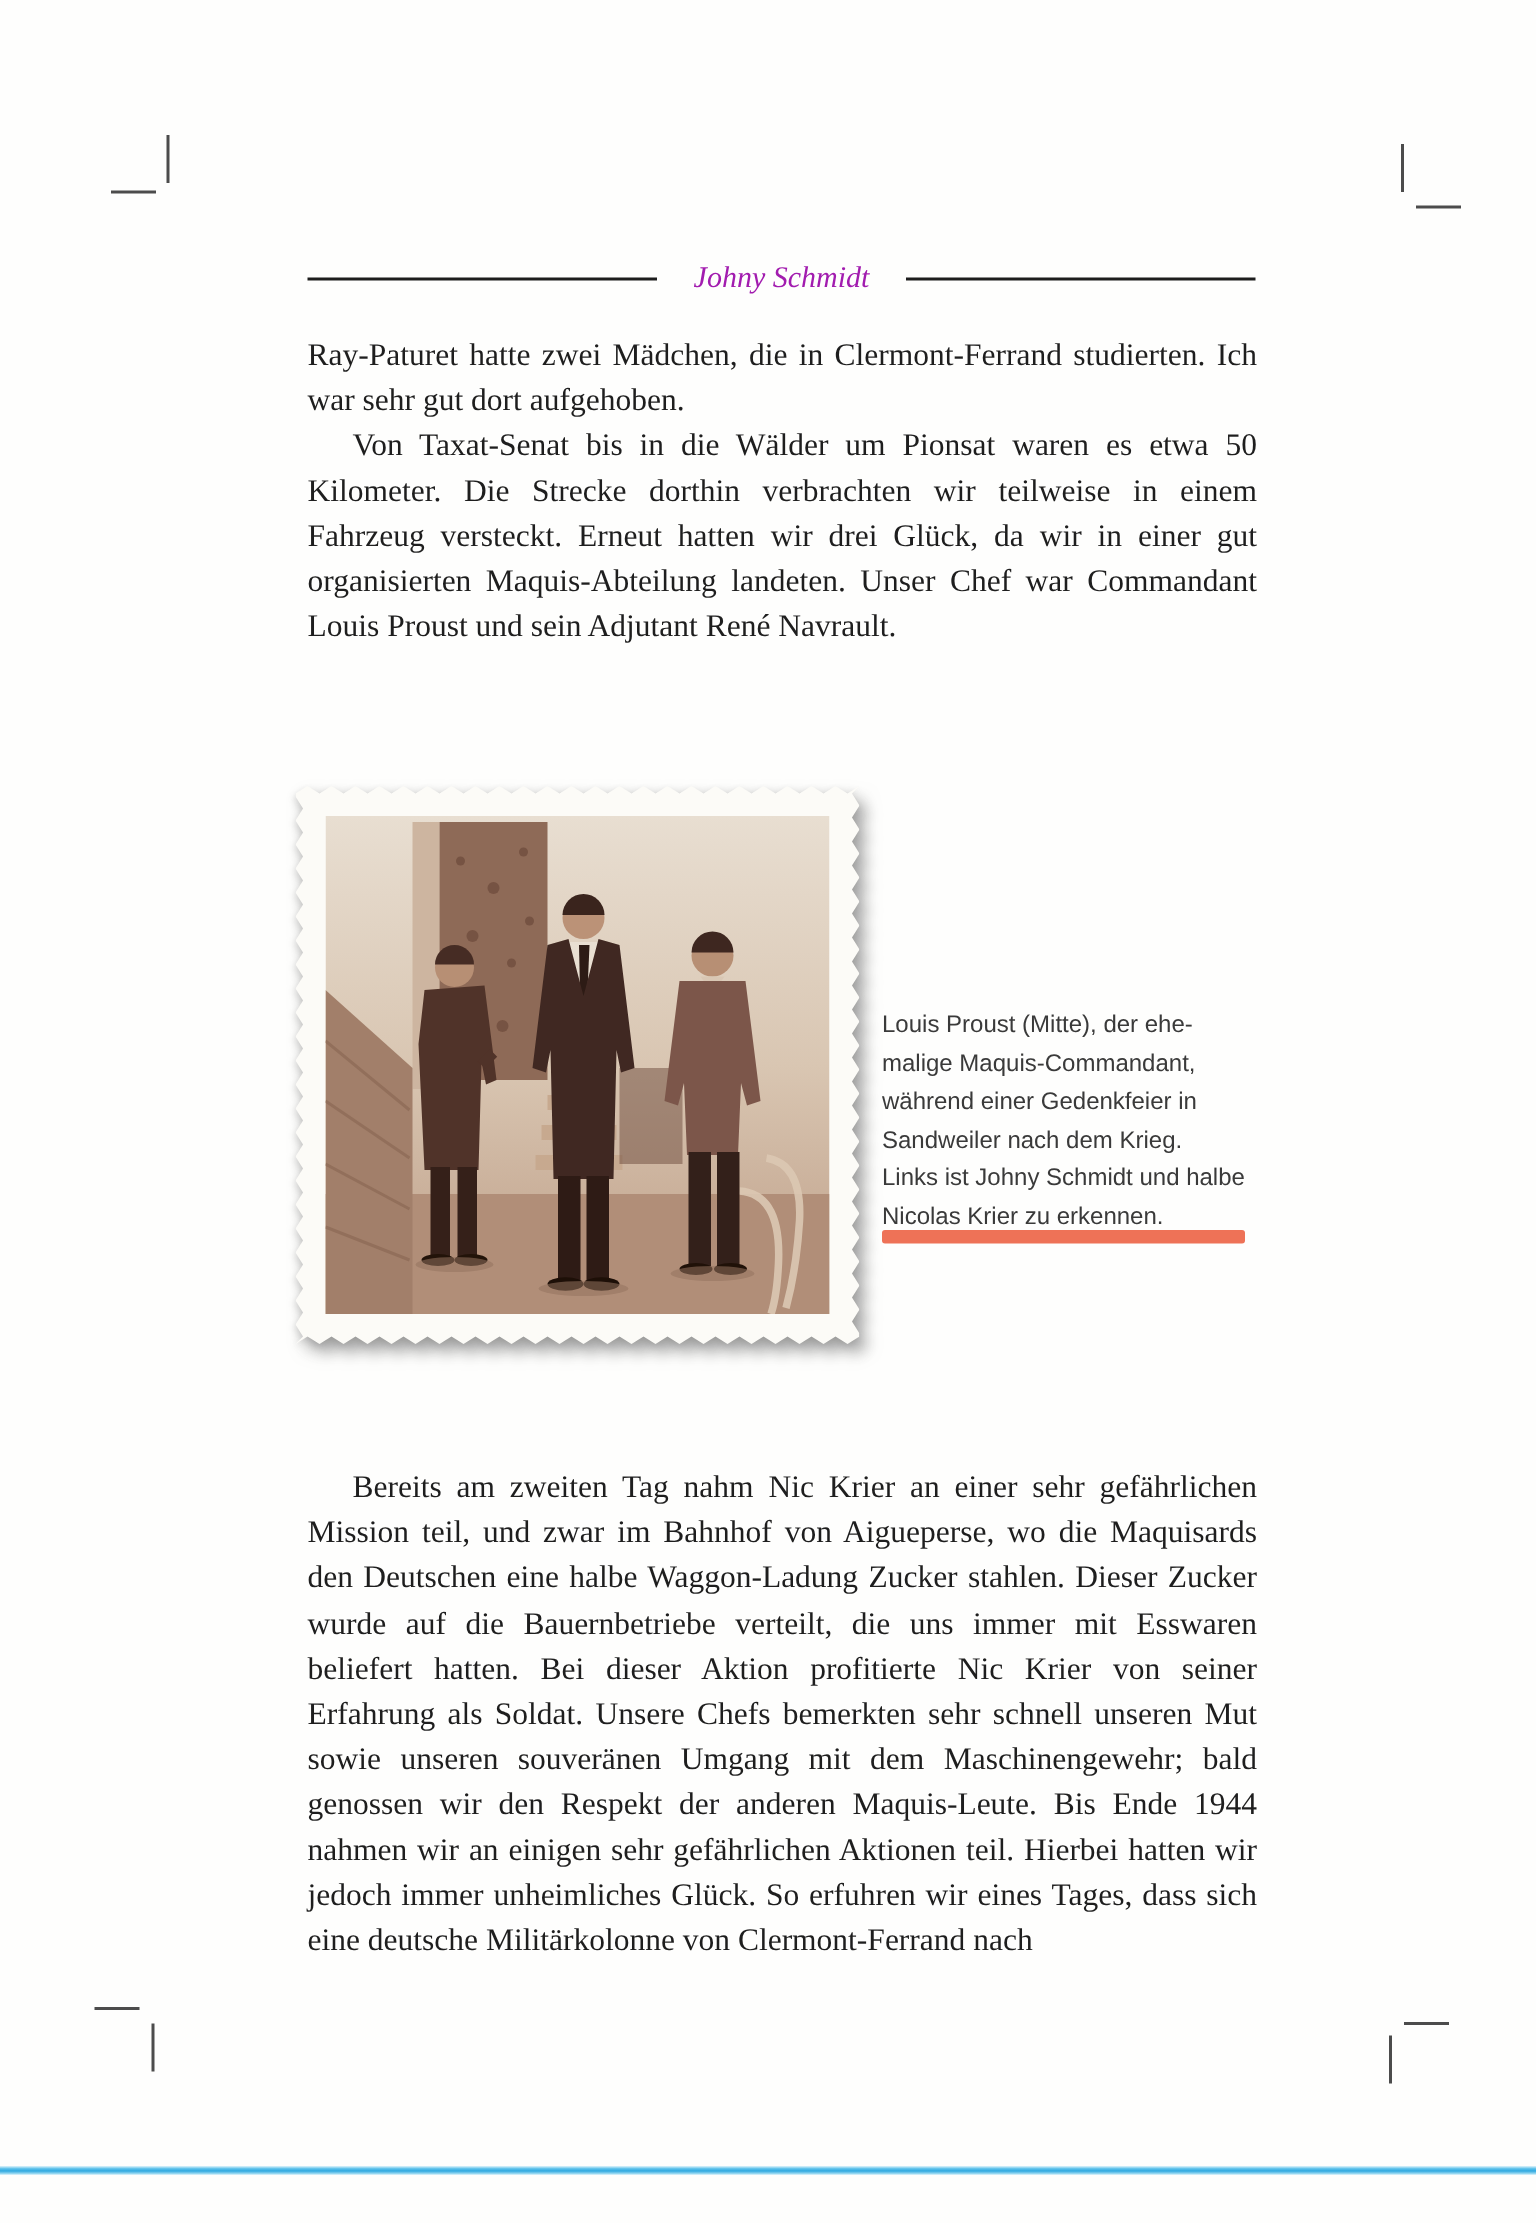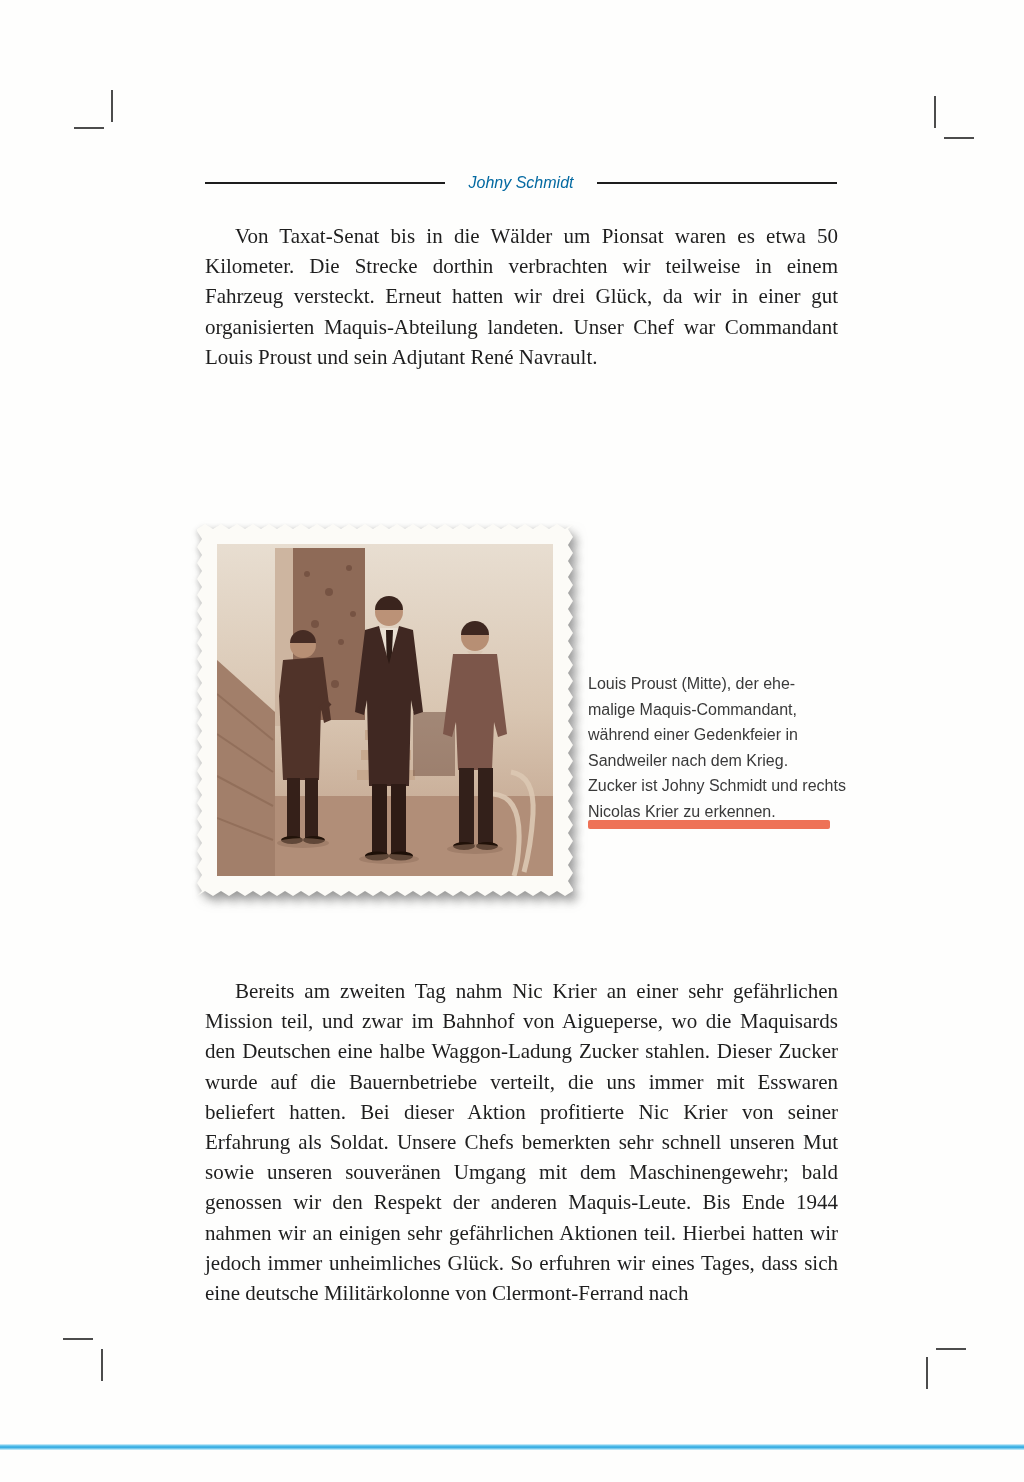--- a/index.html
+++ b/index.html
@@ -16,22 +16,22 @@
   .cm-tr-h{left:944px;top:137px;}
   .cm-bl-h{left:63px;top:1338px;}
   .cm-bl-v{left:101px;top:1349px;}
   .cm-br-h{left:936px;top:1348px;}
   .cm-br-v{left:926px;top:1357px;}
 
   
   .running-header{position:absolute;left:205px;top:174px;width:632px;
         display:flex;align-items:center;}
   .running-header .rule{flex:1;height:2px;background:#1d1d1d;}
-  .running-header .title{padding:0 24px;font-family:Liberation Sans, sans-serif;
-        font-style:italic;font-size:16px;color:#0369a1;white-space:nowrap;}
+  .running-header .title{padding:0 24px;font-family:Liberation Serif, serif;
+        font-style:italic;font-size:20px;color:#a21caf;white-space:nowrap;}
 
   
   .bodytext{position:absolute;left:205px;width:633px;
         font-size:21px;line-height:30.2px;color:#1e1e1e;text-align:justify;}
   .bodytext p{margin:0;}
   .bodytext p.indent{text-indent:30px;}
   .block-a{top:221px;}
   .block-b{top:976px;}
 
   
@@ -73,20 +73,21 @@
   <div class="cm h cm-br-h"></div>
   <div class="cm v cm-br-v"></div>
 
   <div class="running-header">
     <div class="rule"></div>
     <div class="title">Johny Schmidt</div>
     <div class="rule"></div>
   </div>
 
   <div class="bodytext block-a">
+    <p>Ray-Paturet hatte zwei Mädchen, die in Clermont-Ferrand studierten. Ich war sehr gut dort aufgehoben.</p>
     <p class="indent">Von Taxat-Senat bis in die Wälder um Pionsat waren es etwa 50 Kilometer. Die Strecke dorthin verbrachten wir teilweise in einem Fahrzeug versteckt. Erneut hatten wir drei Glück, da wir in einer gut organisierten Maquis-Abteilung landeten. Unser Chef war Commandant Louis Proust und sein Adjutant René Navrault.</p>
   </div>
 
   <div class="photo-wrap">
     <div class="photo-frame" style="clip-path: polygon(0px 5px, 8px 0px, 16px 5px, 24px 0px, 32px 5px, 40px 0px, 48px 5px, 56px 0px, 64px 5px, 72px 0px, 80px 5px, 88px 0px, 96px 5px, 104px 0px, 112px 5px, 120px 0px, 128px 5px, 136px 0px, 144px 5px, 152px 0px, 160px 5px, 168px 0px, 176px 5px, 184px 0px, 192px 5px, 200px 0px, 208px 5px, 216px 0px, 224px 5px, 232px 0px, 240px 5px, 248px 0px, 256px 5px, 264px 0px, 272px 5px, 280px 0px, 288px 5px, 296px 0px, 304px 5px, 312px 0px, 320px 5px, 328px 0px, 336px 5px, 344px 0px, 352px 5px, 360px 0px, 368px 5px, 376px 0px, 371px 5px, 376px 13px, 371px 21px, 376px 29px, 371px 37px, 376px 45px, 371px 53px, 376px 61px, 371px 69px, 376px 77px, 371px 85px, 376px 93px, 371px 101px, 376px 109px, 371px 117px, 376px 125px, 371px 133px, 376px 141px, 371px 149px, 376px 157px, 371px 165px, 376px 173px, 371px 181px, 376px 189px, 371px 197px, 376px 205px, 371px 213px, 376px 221px, 371px 229px, 376px 237px, 371px 245px, 376px 253px, 371px 261px, 376px 269px, 371px 277px, 376px 285px, 371px 293px, 376px 301px, 371px 309px, 376px 317px, 371px 325px, 376px 333px, 371px 341px, 376px 349px, 371px 357px, 376px 365px, 376px 367px, 368px 372px, 360px 367px, 352px 372px, 344px 367px, 336px 372px, 328px 367px, 320px 372px, 312px 367px, 304px 372px, 296px 367px, 288px 372px, 280px 367px, 272px 372px, 264px 367px, 256px 372px, 248px 367px, 240px 372px, 232px 367px, 224px 372px, 216px 367px, 208px 372px, 200px 367px, 192px 372px, 184px 367px, 176px 372px, 168px 367px, 160px 372px, 152px 367px, 144px 372px, 136px 367px, 128px 372px, 120px 367px, 112px 372px, 104px 367px, 96px 372px, 88px 367px, 80px 372px, 72px 367px, 64px 372px, 56px 367px, 48px 372px, 40px 367px, 32px 372px, 24px 367px, 16px 372px, 8px 367px, 0px 372px, 5px 367px, 0px 359px, 5px 351px, 0px 343px, 5px 335px, 0px 327px, 5px 319px, 0px 311px, 5px 303px, 0px 295px, 5px 287px, 0px 279px, 5px 271px, 0px 263px, 5px 255px, 0px 247px, 5px 239px, 0px 231px, 5px 223px, 0px 215px, 5px 207px, 0px 199px, 5px 191px, 0px 183px, 5px 175px, 0px 167px, 5px 159px, 0px 151px, 5px 143px, 0px 135px, 5px 127px, 0px 119px, 5px 111px, 0px 103px, 5px 95px, 0px 87px, 5px 79px, 0px 71px, 5px 63px, 0px 55px, 5px 47px, 0px 39px, 5px 31px, 0px 23px, 5px 15px, 0px 7px);">
       <svg class="photo-scene" width="336" height="332" viewBox="0 0 336 332" aria-hidden="true">
         <defs>
           <linearGradient id="gSky" x1="0" y1="0" x2="0" y2="1">
             <stop offset="0" stop-color="#e8ded1"></stop>
             <stop offset="0.5" stop-color="#d9c6b2"></stop>
@@ -172,21 +173,21 @@
           <ellipse cx="258" cy="305" rx="28" ry="5"></ellipse>
         </g>
       </svg>
     </div>
   </div>
 
   <div class="fig-caption">Louis Proust (Mitte), der ehe-
 malige Maquis-Commandant,
 während einer Gedenkfeier in
 Sandweiler nach dem Krieg.
-Zucker ist Johny Schmidt und rechts
+Links ist Johny Schmidt und halbe
 Nicolas Krier zu erkennen.</div>
   <div class="accent-bar"></div>
 
   <div class="bodytext block-b">
     <p class="indent">Bereits am zweiten Tag nahm Nic Krier an einer sehr gefährlichen Mission teil, und zwar im Bahnhof von Aigueperse, wo die Maquisards den Deutschen eine halbe Waggon-Ladung Zucker stahlen. Dieser Zucker wurde auf die Bauernbetriebe verteilt, die uns immer mit Esswaren beliefert hatten. Bei dieser Aktion profitierte Nic Krier von seiner Erfahrung als Soldat. Unsere Chefs bemerkten sehr schnell unseren Mut sowie unseren souveränen Umgang mit dem Maschinengewehr; bald genossen wir den Respekt der anderen Maquis-Leute. Bis Ende 1944 nahmen wir an einigen sehr gefährlichen Aktionen teil. Hierbei hatten wir jedoch immer unheimliches Glück. So erfuhren wir eines Tages, dass sich eine deutsche Militärkolonne von Clermont-Ferrand nach</p>
   </div>
 
 
   <div class="trim-line"></div>
 

